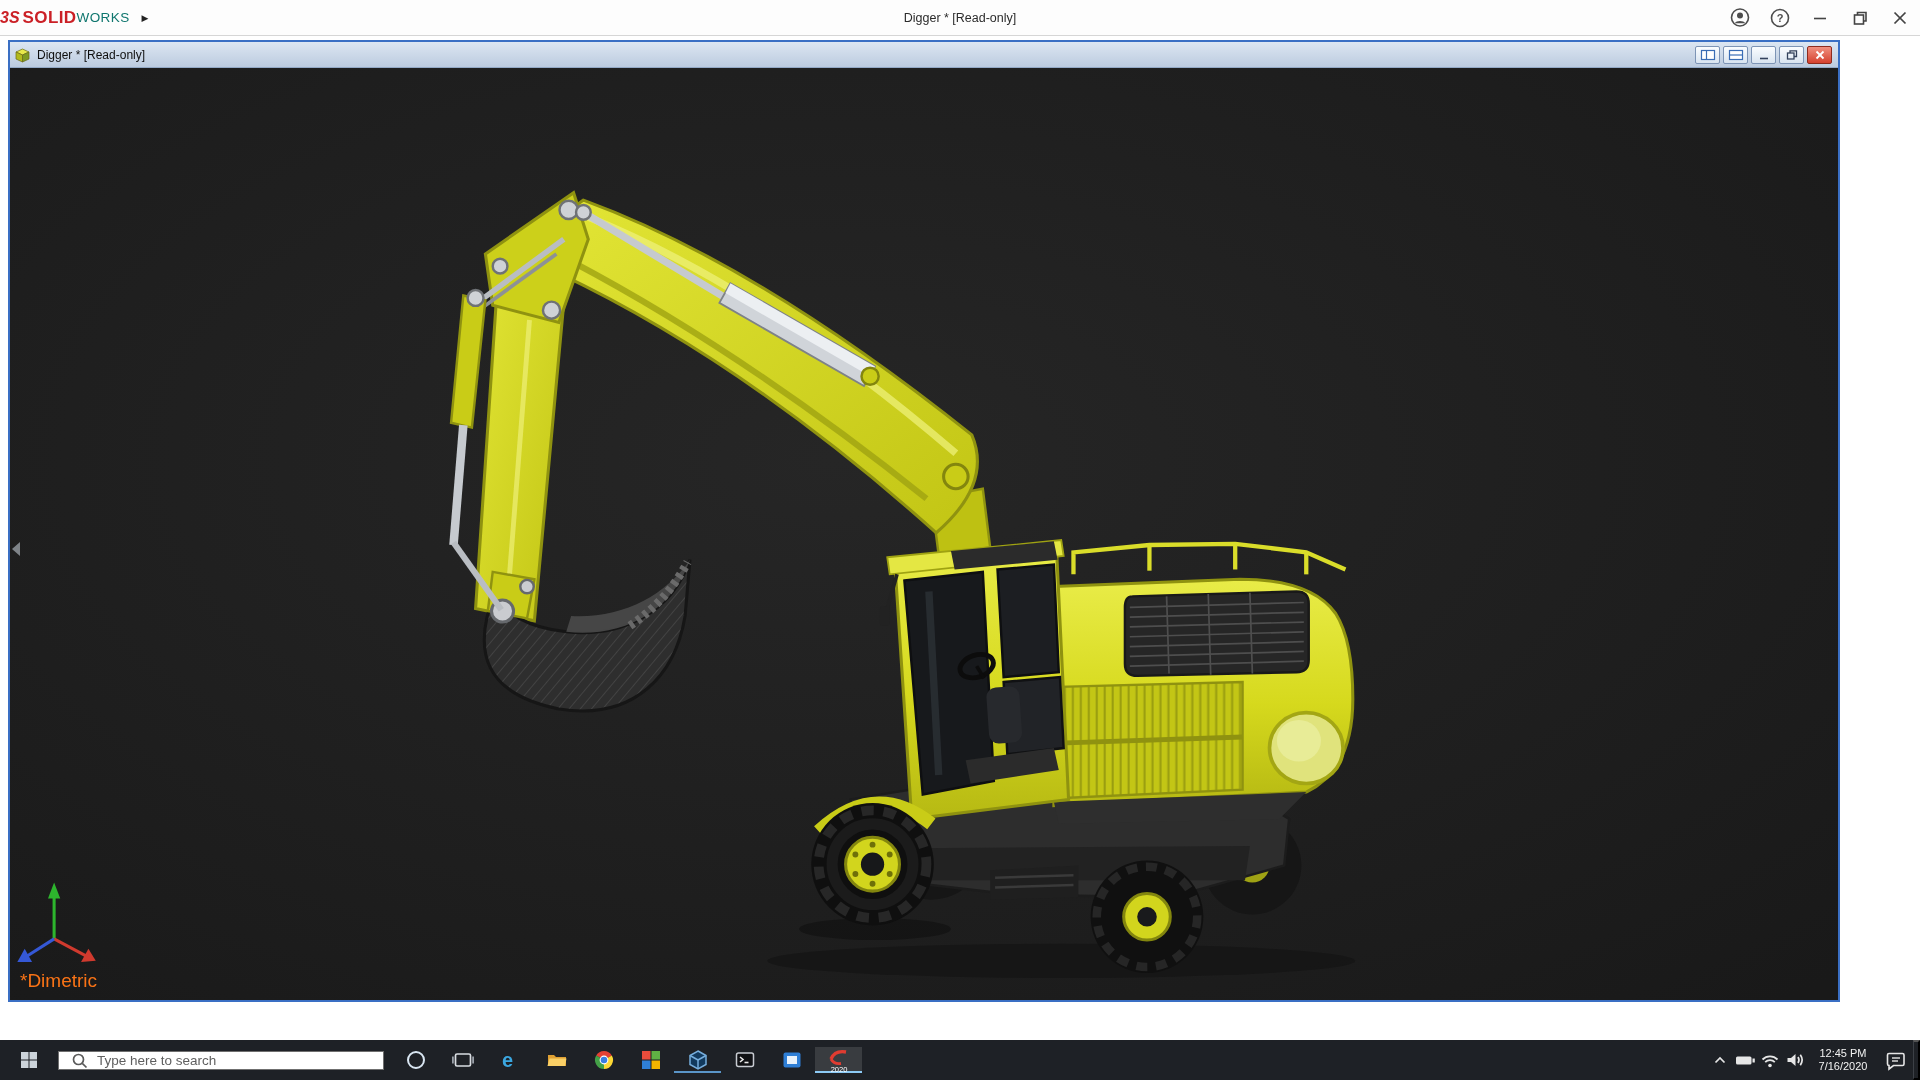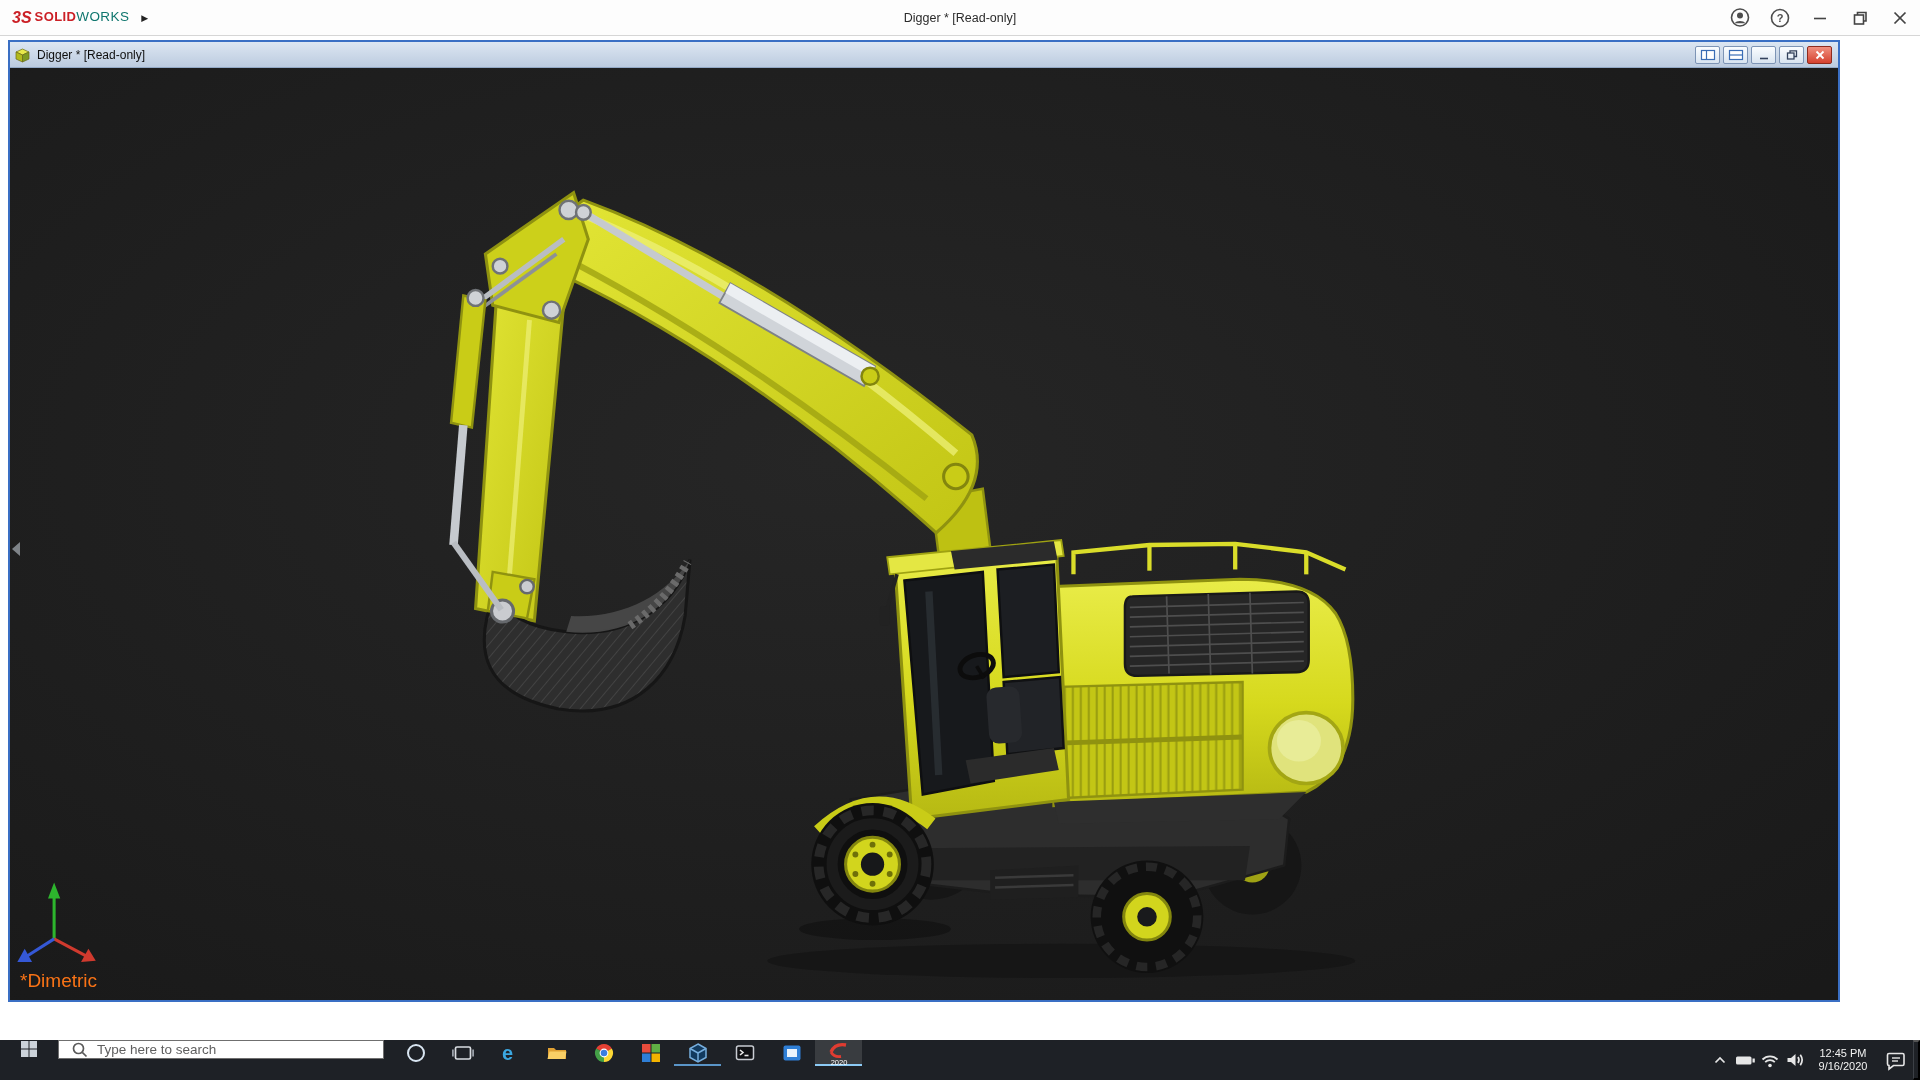--- a/index.html
+++ b/index.html
@@ -3,23 +3,23 @@
 <meta charset="utf-8">
 <style>
   *{margin:0;padding:0;box-sizing:border-box}
   html,body{width:1920px;height:1080px;overflow:hidden;background:#fff;
     font-family:"Liberation Sans",sans-serif}
   .screen{position:relative;width:1920px;height:1080px;background:#fff}
 
   
   .main-titlebar{position:absolute;top:0;left:0;width:1920px;height:36px;background:#fdfdfd;
     border-bottom:1px solid #d6d6d6;display:flex;align-items:center;z-index:5}
-  .logo{display:flex;align-items:flex-start;padding-left:12px}
+  .logo{display:flex;align-items:center;}
   .logo-3s{color:#cb2026;font-weight:bold;font-style:italic;font-size:16px;margin-right:3px}
-  .logo-solid{color:#cb2026;font-weight:bold;font-size:13px;letter-spacing:.4px}
+  .logo-solid{color:#cb2026;font-weight:bold;font-size:17px;letter-spacing:.4px}
   .logo-works{color:#0f766e;font-size:13.5px;letter-spacing:.4px}
   .flyout-btn{margin-left:12px;font-size:9px;color:#222;background:none;border:none;cursor:default}
   .main-title{position:absolute;left:0;right:0;top:0;height:36px;line-height:36px;text-align:center;
     font-size:12.5px;color:#2b2b2b;pointer-events:none}
   .main-controls{margin-left:auto;display:flex;height:100%}
   .mc-btn{width:40px;height:100%;display:flex;align-items:center;justify-content:center;background:none;border:none}
 
   
   .child-window{position:absolute;left:8px;top:40px;width:1832px;height:962px;
     border:2px solid #3a6fc4;background:#1f1f1f;z-index:4}
@@ -32,21 +32,21 @@
   .cc-close{background:linear-gradient(#f0907f,#d5412f);border-color:#8f2b1d}
 
   .viewport{position:absolute;left:0;top:26px;right:0;bottom:0;overflow:hidden}
   svg.model{position:absolute;inset:0;width:100%;height:100%;display:block}
   .view-label{position:absolute;left:10px;bottom:8px;font-size:19px;color:#f97316}
   .flyout-tab{position:absolute;left:2px;top:474px;width:0;height:0;border-top:7px solid transparent;
     border-bottom:7px solid transparent;border-right:8px solid #8f959b;opacity:.85}
 
   
   .taskbar{position:absolute;left:0;top:1040px;width:1920px;height:40px;background:#1e2126;
-    display:flex;align-items:flex-start;z-index:6}
+    display:flex;align-items:center;z-index:6}
   .start-btn{width:58px;display:flex;align-items:center;justify-content:center;background:none;border:none}
   .search-box{width:326px;background:#fff;border:1px solid #6f6f6f;display:flex;align-items:center;
     gap:9px;padding-left:12px}
   .search-box input{border:none;outline:none;font-size:13.5px;color:#333;width:250px;background:transparent;
     font-family:"Liberation Sans",sans-serif}
   .search-box input::placeholder{color:#5f5f5f}
   .tb-icons{display:flex;margin-left:8px}
   .tb-icon{width:47px;display:flex;flex-direction:column;align-items:center;justify-content:center;
     background:none;border:none;position:relative}
   .tb-icon.open{box-shadow:inset 0 -2px 0 #5a95c8}
@@ -428,21 +428,21 @@
       </button>
       <button class="tray-btn">
         <svg width="24" height="24">
           <polygon points="4.5,10 8,10 12.5,6 12.5,18 8,14 4.5,14" fill="#e6e6e6"></polygon>
           <path d="M15 9 A5.5 5.5 0 0 1 15 15" fill="none" stroke="#e6e6e6" stroke-width="1.7"></path>
           <path d="M17.3 6.8 A9 9 0 0 1 17.3 17.2" fill="none" stroke="#e6e6e6" stroke-width="1.7"></path>
         </svg>
       </button>
       <button class="clock">
         <div>12:45 PM</div>
-        <div>9/16/2020</div>
+        <div>7/16/2020</div>
       </button>
       <button class="tray-btn" style="width:34px">
         <svg width="24" height="24">
           <path d="M5 5.5 h13.5 a1.5 1.5 0 0 1 1.5 1.5 v9 a1.5 1.5 0 0 1 -1.5 1.5 h-9 l-4.5 3.5 v-3.5
                    a1.5 1.5 0 0 1 -1.5 -1.5 v-9 a1.5 1.5 0 0 1 1.5 -1.5 z" fill="none" stroke="#e6e6e6" stroke-width="1.6"></path>
           <line x1="8" y1="10" x2="16" y2="10" stroke="#e6e6e6" stroke-width="1.4"></line>
           <line x1="8" y1="13" x2="14" y2="13" stroke="#e6e6e6" stroke-width="1.4"></line>
         </svg>
       </button>
       <button class="show-desktop"></button>

